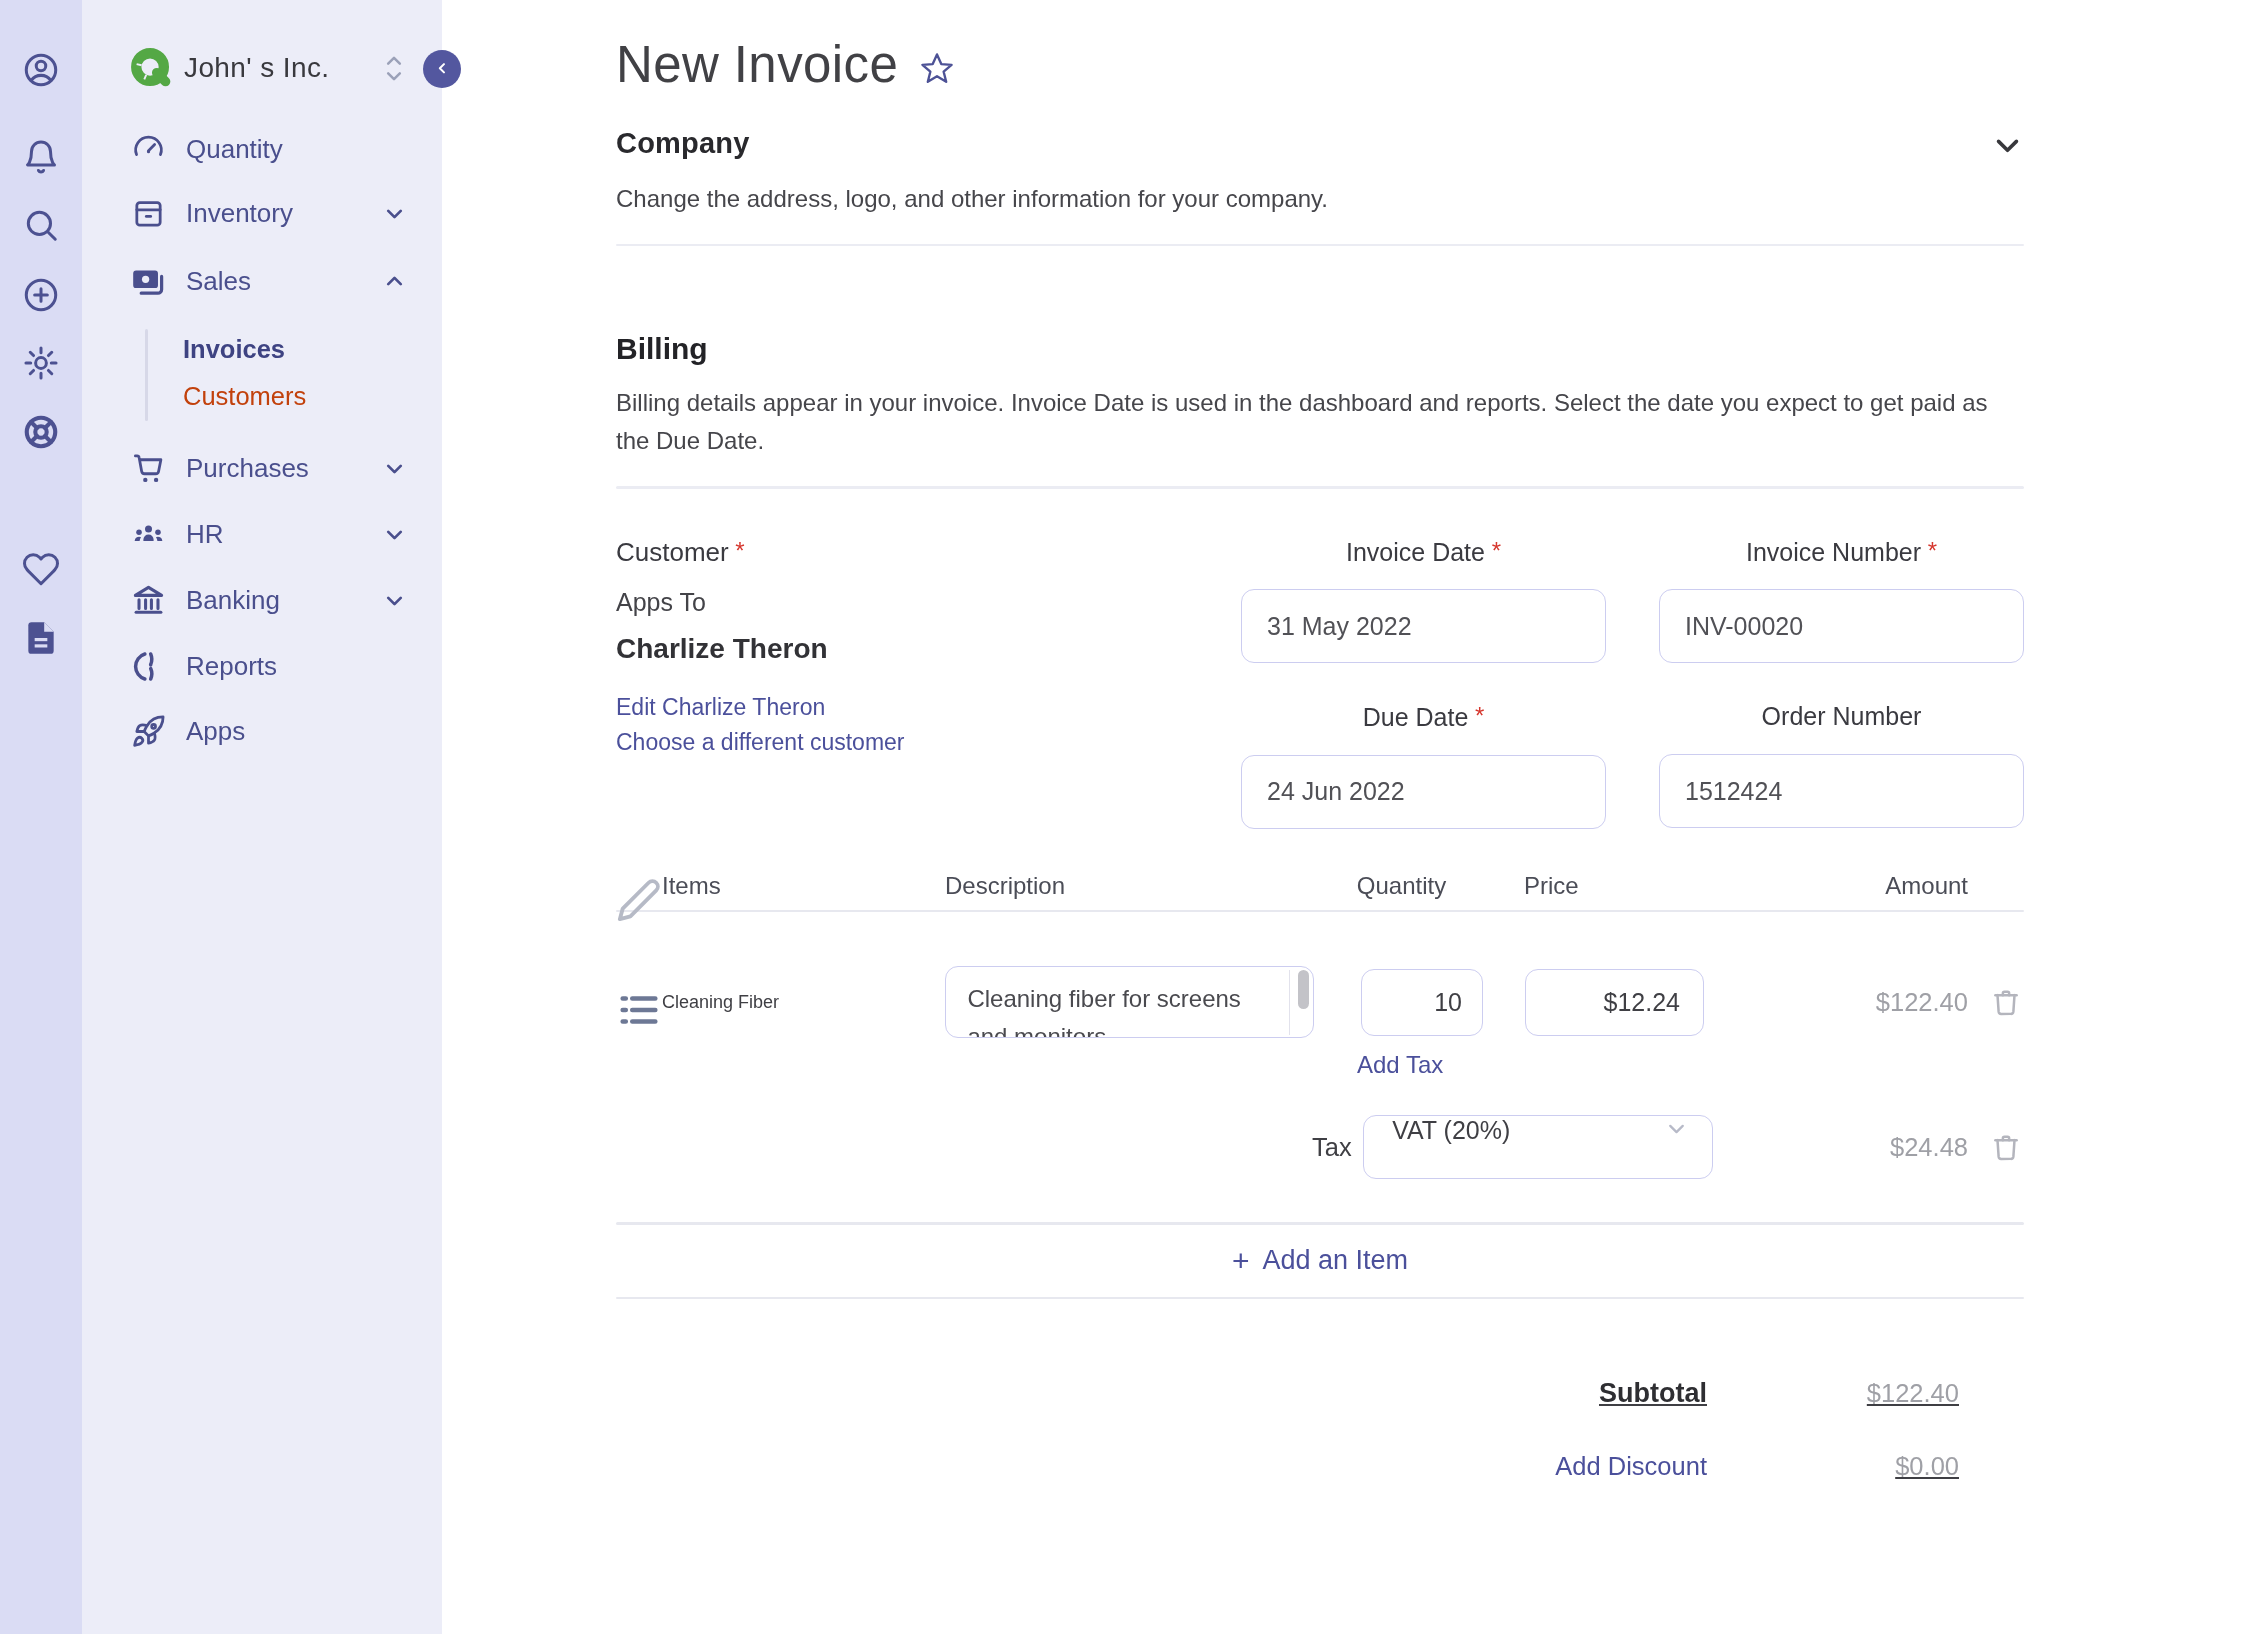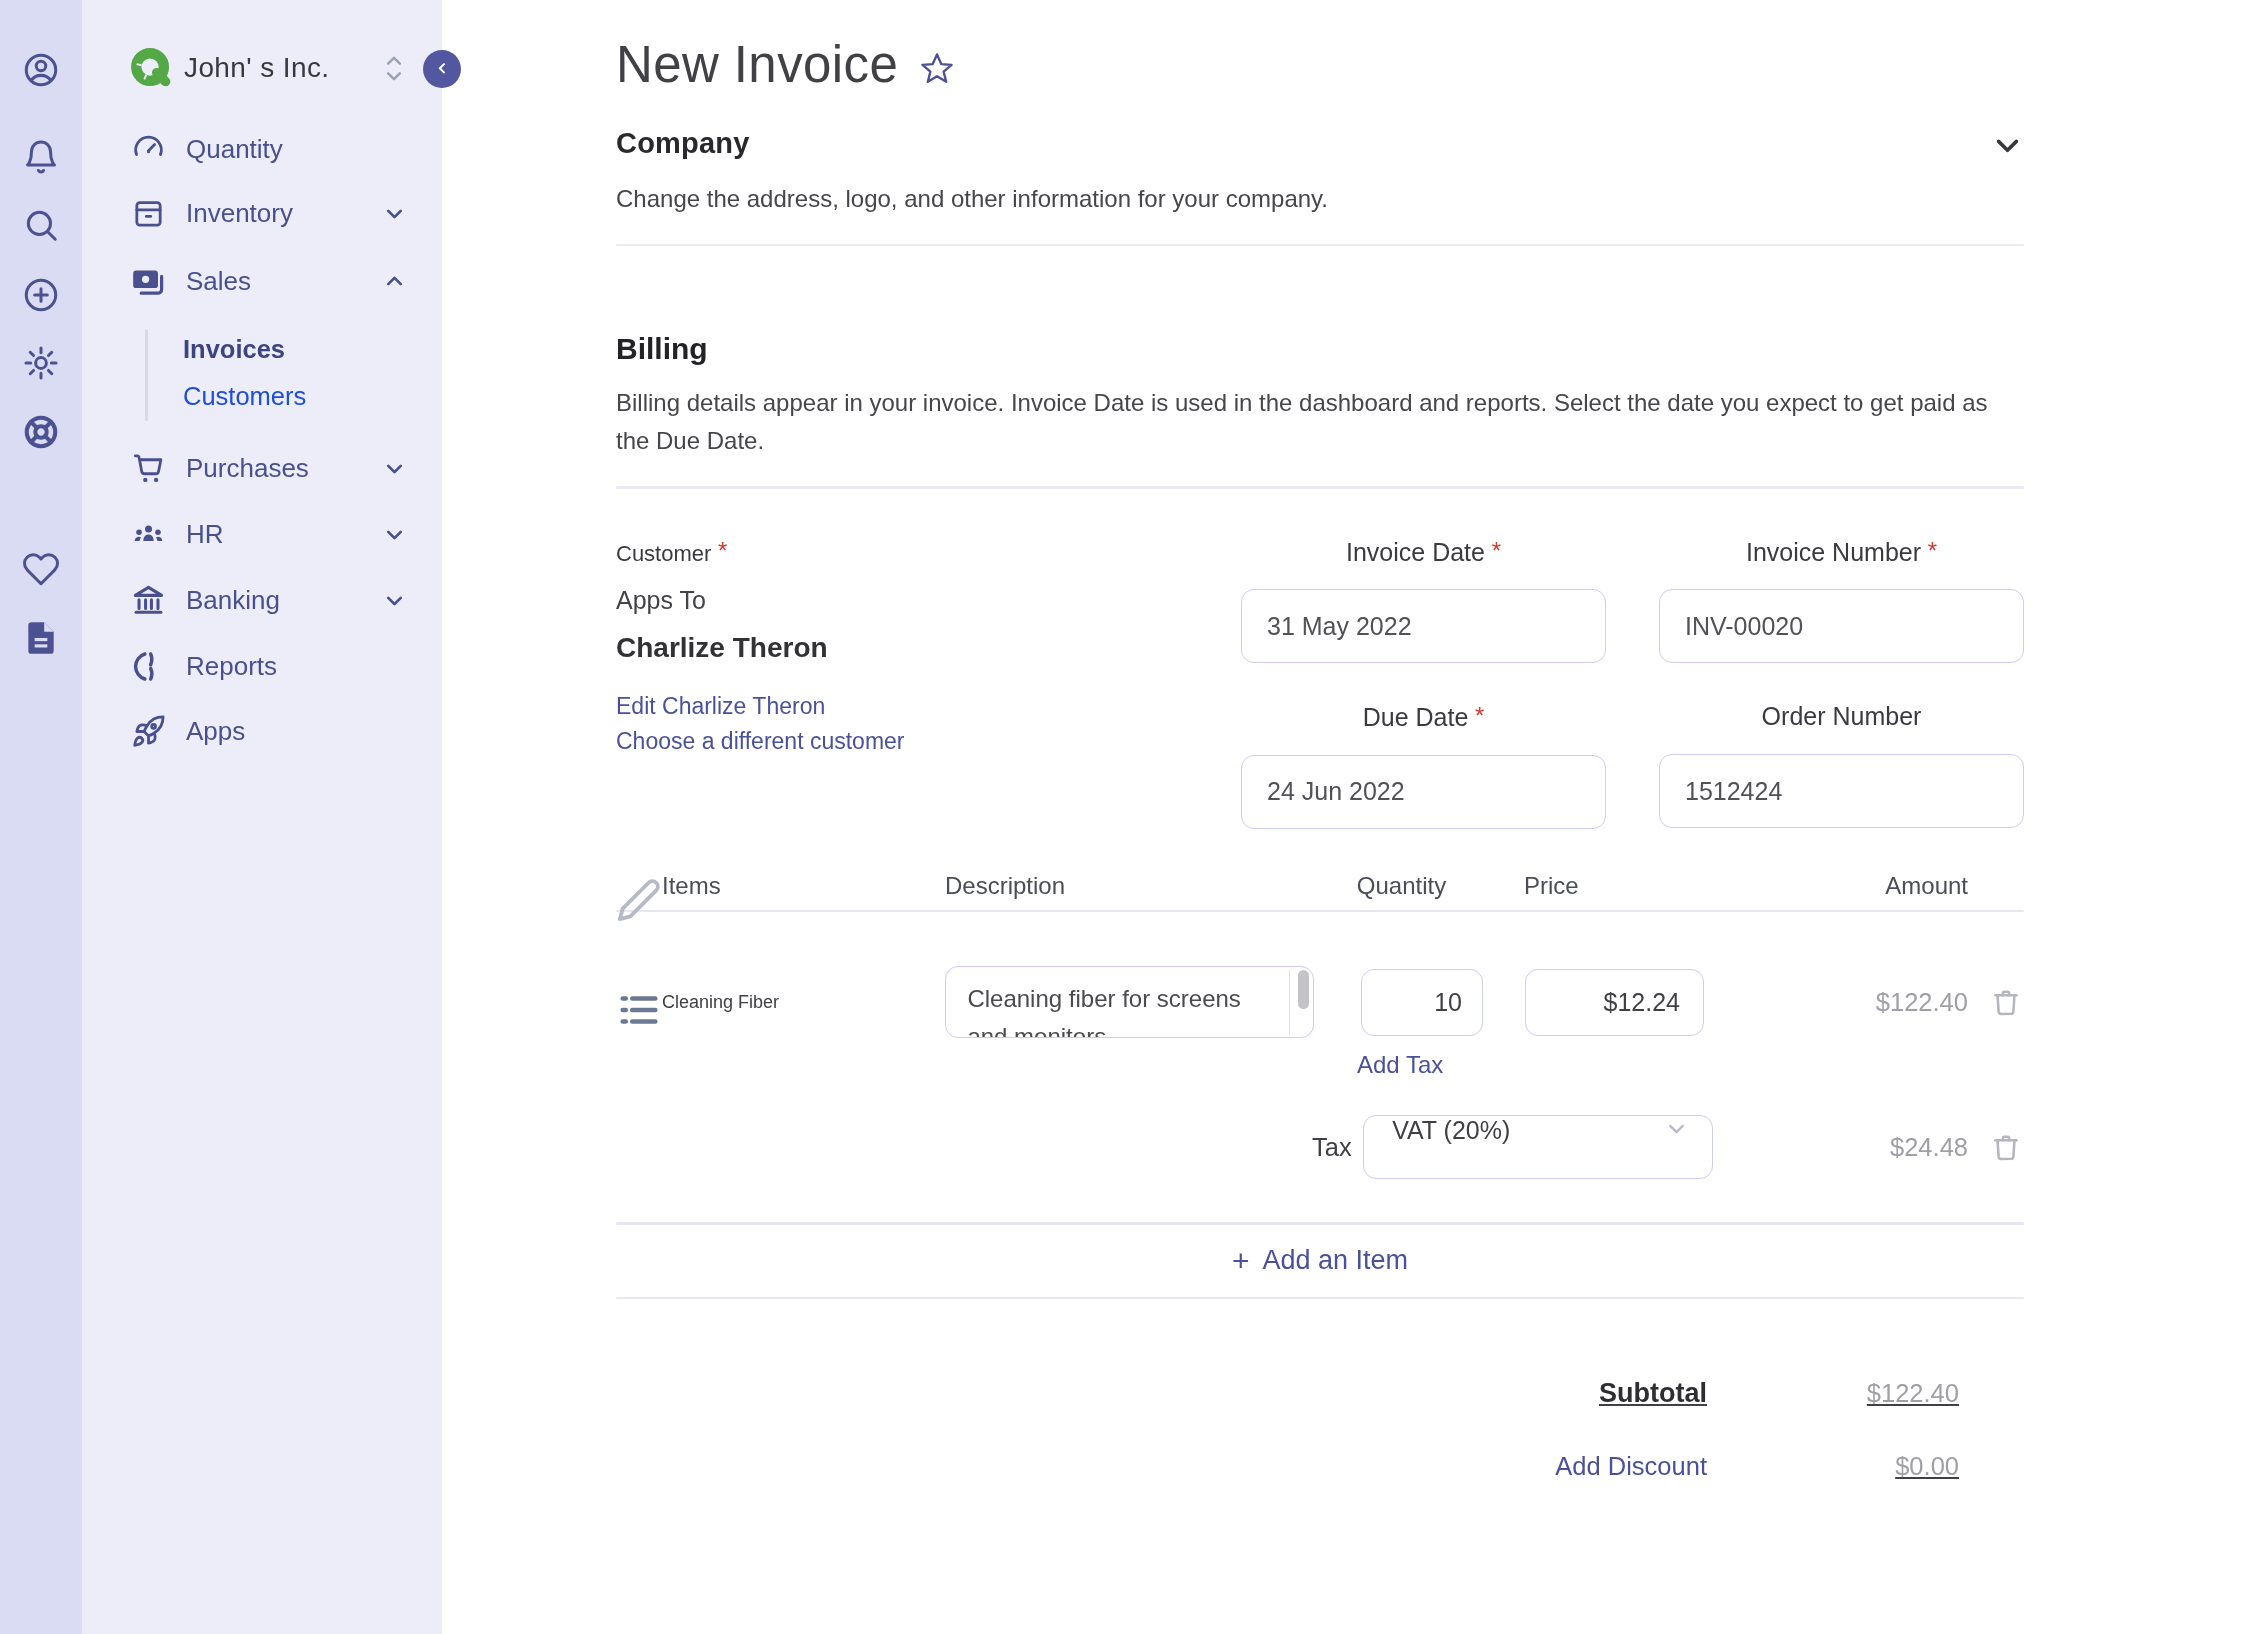--- a/index.html
+++ b/index.html
@@ -59,21 +59,21 @@
   .menu-item .mi-label { margin-left: 20px; white-space: nowrap; }
   .menu-item .mi-chevron { margin-left: auto; margin-right: 35px; width: 25px; height: 25px; }
   .menu-item .mi-chevron svg { width: 100%; height: 100%; stroke: #4a4f8d; fill: none;
         stroke-width: 2.6; stroke-linecap: round; stroke-linejoin: round; }
 
   .submenu-line { position: absolute; left: 63px; top: 329px; width: 2.5px; height: 92px;
                   background: #d7d8e8; border-radius: 1.6px; }
   .sub-item {
     position: absolute; left: 0; right: 0; height: 46px; padding-left: 101px;
     display: flex; align-items: center; cursor: pointer;
-    color: #1d4ed8; font-size: 25.5px;
+    color: #c2410c; font-size: 25.5px;
   }
   .sub-item.active { color: #3e4382; font-weight: 700; }
 
   
   .content {
     position: absolute; left: 442px; top: 0; right: 0; bottom: 0;
     background: #ffffff; padding: 0 237px 0 174px; overflow: hidden;
   }
   .page-title-row { margin-top: 35px; display: flex; align-items: center; }
   .page-title { font-size: 51px; font-weight: 400; color: #414145; letter-spacing: 0.4px; }
@@ -87,21 +87,21 @@
   .section-chevron svg { width: 100%; height: 100%; stroke: #38383c; fill: none; stroke-width: 2.6;
                          stroke-linecap: round; stroke-linejoin: round; }
   .section-desc { margin-top: 18px; font-size: 24px; color: #46464b; line-height: 38px; }
   .divider { margin-top: 26px; height: 2.5px; background: #ebecf3; border-radius: 1.6px; }
 
   .billing-title { margin-top: 86px; font-size: 30px; font-weight: 700; color: #232327; }
 
   
   .form-row { margin-top: 48px; display: flex; }
   .customer-col { width: 625px; flex: 0 0 auto; }
-  .cust-label { font-size: 22px; color: #3a3a40; }
+  .cust-label { font-size: 26px; color: #3a3a40; }
   .req::after { content: " *"; color: #d6372e; font-size: 24px; vertical-align: 1.6px; }
   .bill-to { margin-top: 20px; font-size: 25px; color: #434348; }
   .cust-name { margin-top: 16.5px; font-size: 28px; font-weight: 600; color: #323236; }
   .cust-lines { margin-top: 11.5px; font-size: 23px; color: #454549; line-height: 33px; }
   .cust-links { margin-top: 25px; font-size: 23px; line-height: 35px; }
   .link { color: #4b509b; cursor: pointer; display: inline-block; }
 
   .fields-grid { flex: 1; display: grid; grid-template-columns: 1fr 1fr;
                  column-gap: 53px; row-gap: 39px; align-content: start; }
   .field-label { font-size: 25px; color: #3a3a40; text-align: center; }

